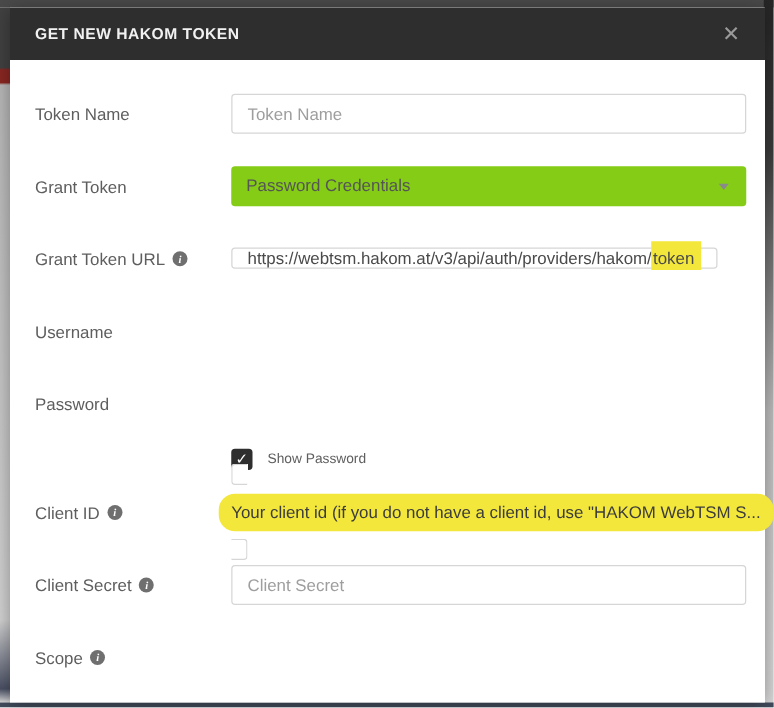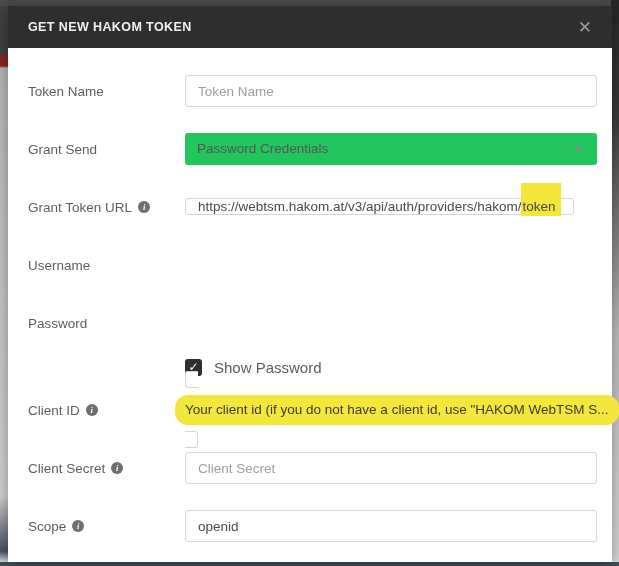--- a/index.html
+++ b/index.html
@@ -59,32 +59,32 @@
   .input {
     width: 100%; height: 32px; border: 1px solid #d6d6d6; border-radius: 3px;
     background: #ffffff; font-size: 13.5px; color: #4a4a4a;
     padding: 0 12px; line-height: 30px; font-family: inherit;
     white-space: nowrap; overflow: hidden;
   }
   input.input::placeholder { color: #9e9e9e; opacity: 1; }
   input.input { outline: none; }
 
   .input--select {
-    border: none; background: #22c55e; color: #555555;
+    border: none; background: #84cc16; color: #555555;
     display: flex; align-items: center; justify-content: space-between;
     padding-right: 14px; cursor: default;
   }
   .caret-down {
     width: 0; height: 0; border-left: 4px solid transparent; border-right: 4px solid transparent;
     border-top: 5px solid #8a8a8a; flex: 0 0 auto;
   }
 
   
   .hl-token {
-    background: #f3e73b; padding: 16px 6px 2px 1px;
+    background: #f3e73b; padding: 6px 6px 2px 1px;
   }
   .hl-user { position: relative; display: inline-block; z-index: 0; }
   .hl-user::before {
     content: ""; position: absolute; left: -6px; right: -22px; top: -4px; bottom: 1px;
     background: #f3e73b; z-index: -1; transform: rotate(-0.6deg); border-radius: 2px;
   }
   .hl-pass { position: relative; display: inline-block; z-index: 0; }
   .hl-pass::before {
     content: ""; position: absolute; left: -8px; right: -26px; top: -11px; height: 20px;
     background: #f3e73b; z-index: -1; transform: rotate(-0.8deg); border-radius: 2px;
@@ -96,21 +96,21 @@
 
   
   .checkbox-row {
     display: flex; align-items: center; margin: 0 0 9px 157px; height: 20px;
   }
   .checkbox {
     width: 17px; height: 17px; background: #2e2e2e; border-radius: 3px;
     color: #ffffff; font-size: 12px; line-height: 17px; text-align: center;
     font-weight: bold; cursor: pointer; flex: 0 0 17px;
   }
-  .checkbox-label { font-size: 15px; color: #5e5e5e; margin-left: 12px; }
+  .checkbox-label { font-size: 11px; color: #5e5e5e; margin-left: 12px; }
 
   
   .button-row { display: flex; justify-content: center; margin-top: 22px; }
   .btn-primary {
     background: #ec6b42; color: #ffffff; border: none; border-radius: 4px;
     height: 40px; padding: 0 18px; font-size: 19px; font-family: inherit;
     cursor: pointer;
   }
 </style>
 </head>
@@ -134,21 +134,21 @@
       <span class="row-label">
         <span>Token Name</span>
       </span>
       <span class="field">
         <input class="input" type="text" placeholder="Token Name" style="">
       </span>
     </div>
 
     <div class="row">
       <span class="row-label">
-        <span>Grant Send</span>
+        <span>Grant Token</span>
       </span>
       <span class="field">
         <span class="input input--select">
           <span>Password Credentials</span>
           <span class="caret-down"></span>
         </span>
       </span>
     </div>
 
     <div class="row">
@@ -196,23 +196,20 @@
       <span class="field">
         <input class="input" type="text" placeholder="Client Secret" style="">
       </span>
     </div>
 
     <div class="row">
       <span class="row-label">
         <span>Scope</span>
         <span class="info-icon">i</span>
       </span>
-      <span class="field">
-        <input class="input" type="text" value="openid" style="">
-      </span>
     </div>
 
     <div class="row">
       <span class="field">
         <span class="input input--select">
           <span class="caret-down"></span>
         </span>
       </span>
     </div>
 

